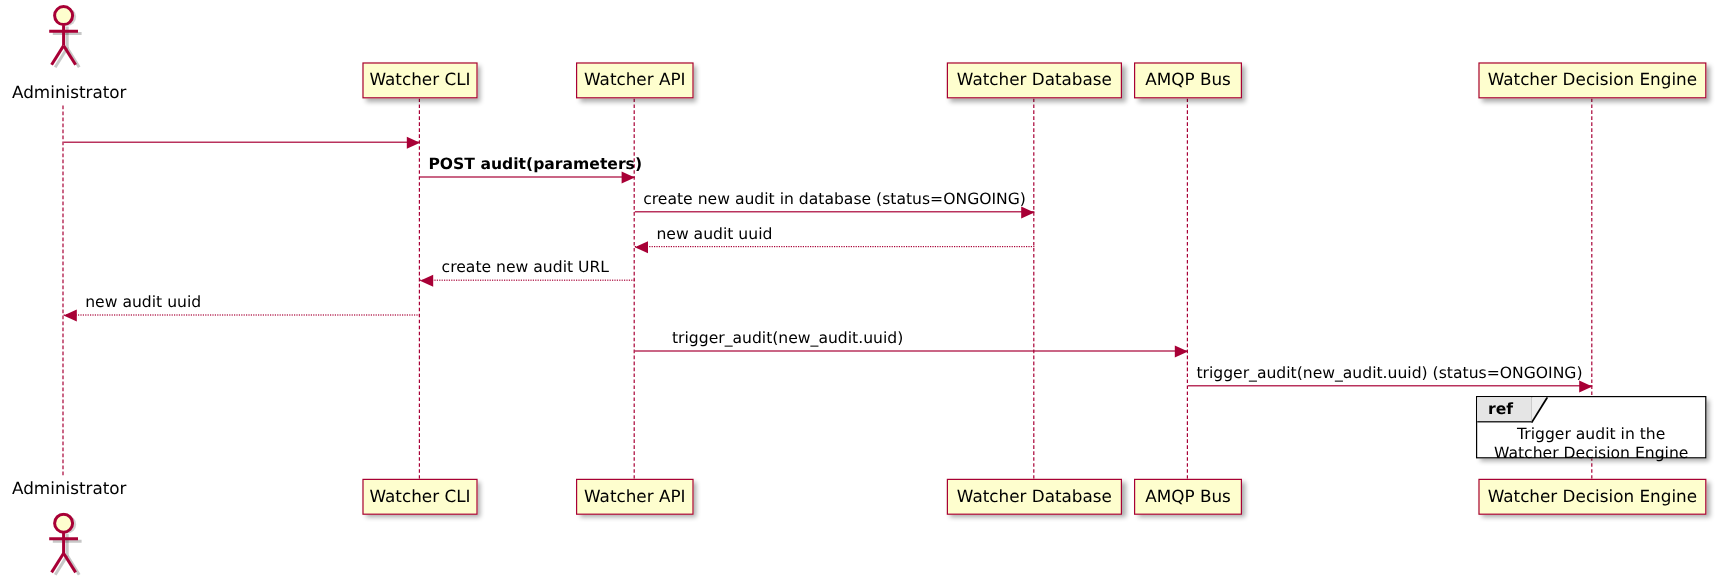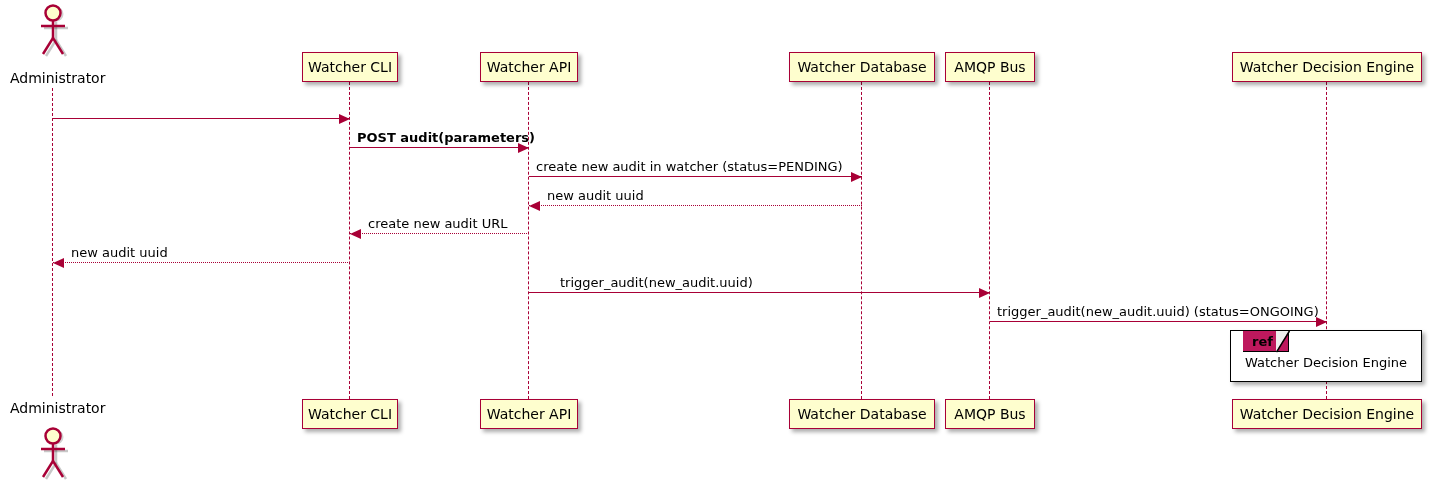--- a/index.html
+++ b/index.html
@@ -89,24 +89,24 @@
   .ref-box {
     position: absolute;
     box-sizing: border-box;
     background: #FFFFFF;
     border: 1.5px solid #000000;
     box-shadow: 3px 3px 4px rgba(0,0,0,0.33);
     z-index: 8;
   }
   .ref-tab {
     position: absolute;
-    left: 12px;
+    left: 0;
     top: 0;
     height: 21px;
-    background: #be185d;
+    background: #e5e5e5;
     border-right: 1.5px solid #000000;
     border-bottom: 1.5px solid #000000;
     color: #000000;
     font-size: 13px;
     font-weight: bold;
     display: flex;
     align-items: center;
     padding-left: 9px;
     box-sizing: border-box;
   }
@@ -183,21 +183,21 @@
     <div class="participant" style="left: 945px; top: 399px; width: 90px; height: 30px;">AMQP Bus</div>
     <div class="participant" style="left: 1232px; top: 52px; width: 190px; height: 30px;">Watcher Decision Engine</div>
     <div class="participant" style="left: 1232px; top: 399px; width: 190px; height: 30px;">Watcher Decision Engine</div>
     <div class="msg" style="left: 53px; top: 118px; width: 297px;"></div>
     <div class="arrowhead right" style="top: 113.5px; left: 339px;"></div>
     <div class="msg" style="left: 350px; top: 147px; width: 179px;"></div>
     <div class="arrowhead right" style="top: 142.5px; left: 518px;"></div>
     <div class="msg-label" style="top: 131px; left: 357px; font-weight: bold;">POST audit(parameters)</div>
     <div class="msg" style="left: 529px; top: 176px; width: 333px;"></div>
     <div class="arrowhead right" style="top: 171.5px; left: 851px;"></div>
-    <div class="msg-label" style="top: 160px; left: 536px;">create new audit in watcher (status=PENDING)</div>
+    <div class="msg-label" style="top: 160px; left: 536px;">create new audit in database (status=ONGOING)</div>
     <div class="msg dotted" style="left: 529px; top: 205px; width: 333px;"></div>
     <div class="arrowhead left" style="top: 200.5px; left: 529px;"></div>
     <div class="msg-label" style="top: 189px; left: 547px;">new audit uuid</div>
     <div class="msg dotted" style="left: 350px; top: 233px; width: 179px;"></div>
     <div class="arrowhead left" style="top: 228.5px; left: 350px;"></div>
     <div class="msg-label" style="top: 217px; left: 368px;">create new audit URL</div>
     <div class="msg dotted" style="left: 53px; top: 262px; width: 297px;"></div>
     <div class="arrowhead left" style="top: 257.5px; left: 53px;"></div>
     <div class="msg-label" style="top: 246px; left: 71px;">new audit uuid</div>
     <div class="msg" style="left: 529px; top: 292px; width: 461px;"></div>
@@ -206,16 +206,17 @@
     <div class="msg" style="left: 990px; top: 321px; width: 337px;"></div>
     <div class="arrowhead right" style="top: 316.5px; left: 1316px;"></div>
     <div class="msg-label" style="top: 305px; left: 997px;">trigger_audit(new_audit.uuid) (status=ONGOING)</div>
     <div class="ref-box" style="left: 1230px; top: 330px; width: 192px; height: 52px;">
       <div class="ref-tab" style="width: 46px;">ref</div>
       <div class="ref-tab-notch" style="left: 44.5px;"></div>
       <svg width="15" height="22" style="position: absolute; left: 44.5px; top: 0px;">
         <line x1="0.5" y1="21" x2="13.5" y2="0" stroke="#000000" stroke-width="1.5"></line>
       </svg>
       <div class="ref-body" style="top: 24px;">
+        <div>Trigger audit in the</div>
         <div>Watcher Decision Engine</div>
       </div>
     </div>
   </div>
 
 </body></html>

